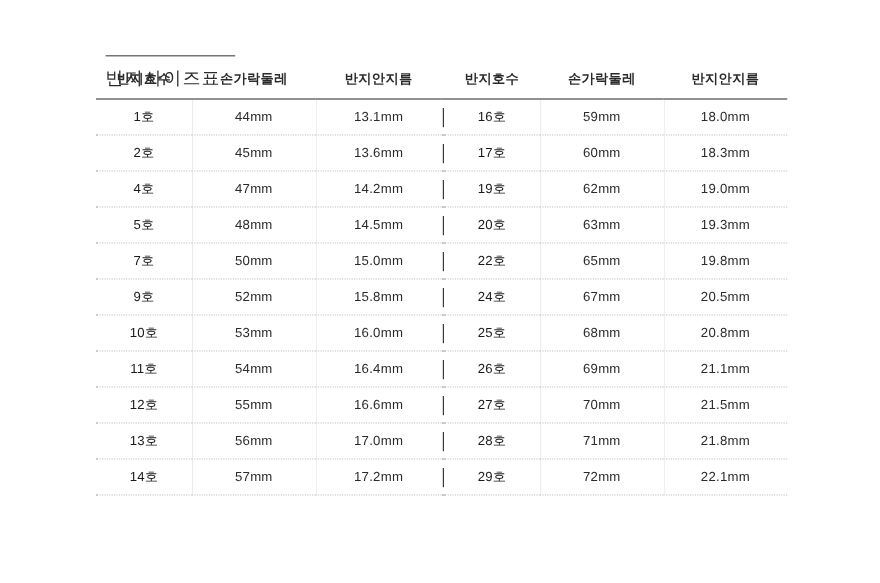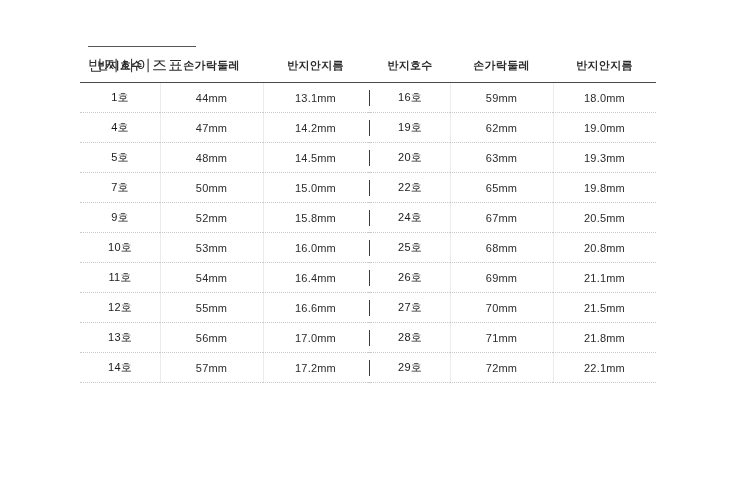--- a/index.html
+++ b/index.html
@@ -159,20 +159,31 @@
           <td class="vsep-left">44mm</td>
           <td class="vsep-left">13.1mm</td>
           <td class="divider-cell">
               <span class="bar"></span>
             </td>
           <td class="num">16호</td>
           <td class="vsep-left">59mm</td>
           <td class="vsep-left">18.0mm</td>
         </tr>
 
+        <tr>
+          <td class="num">2호</td>
+          <td class="vsep-left">45mm</td>
+          <td class="vsep-left">13.6mm</td>
+          <td class="divider-cell">
+              <span class="bar"></span>
+            </td>
+          <td class="num">17호</td>
+          <td class="vsep-left">60mm</td>
+          <td class="vsep-left">18.3mm</td>
+        </tr>
 
 
         <tr>
           <td class="num">4호</td>
           <td class="vsep-left">47mm</td>
           <td class="vsep-left">14.2mm</td>
           <td class="divider-cell">
               <span class="bar"></span>
             </td>
           <td class="num">19호</td>

